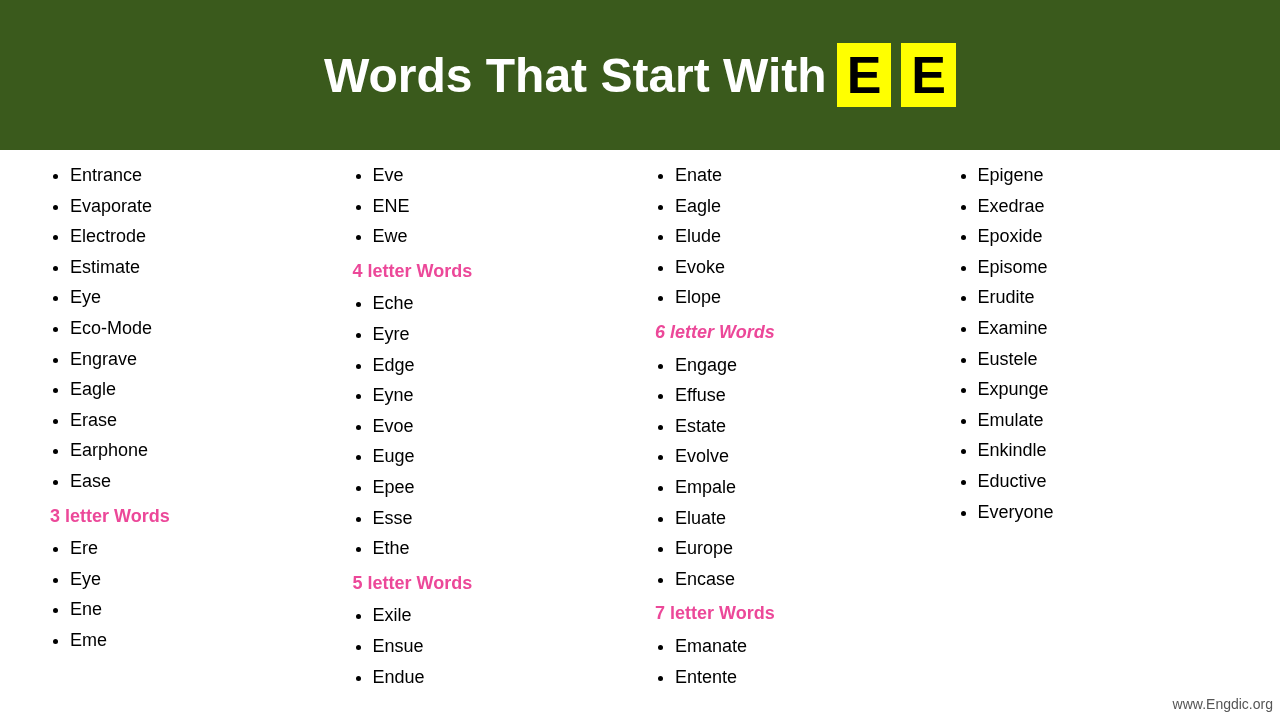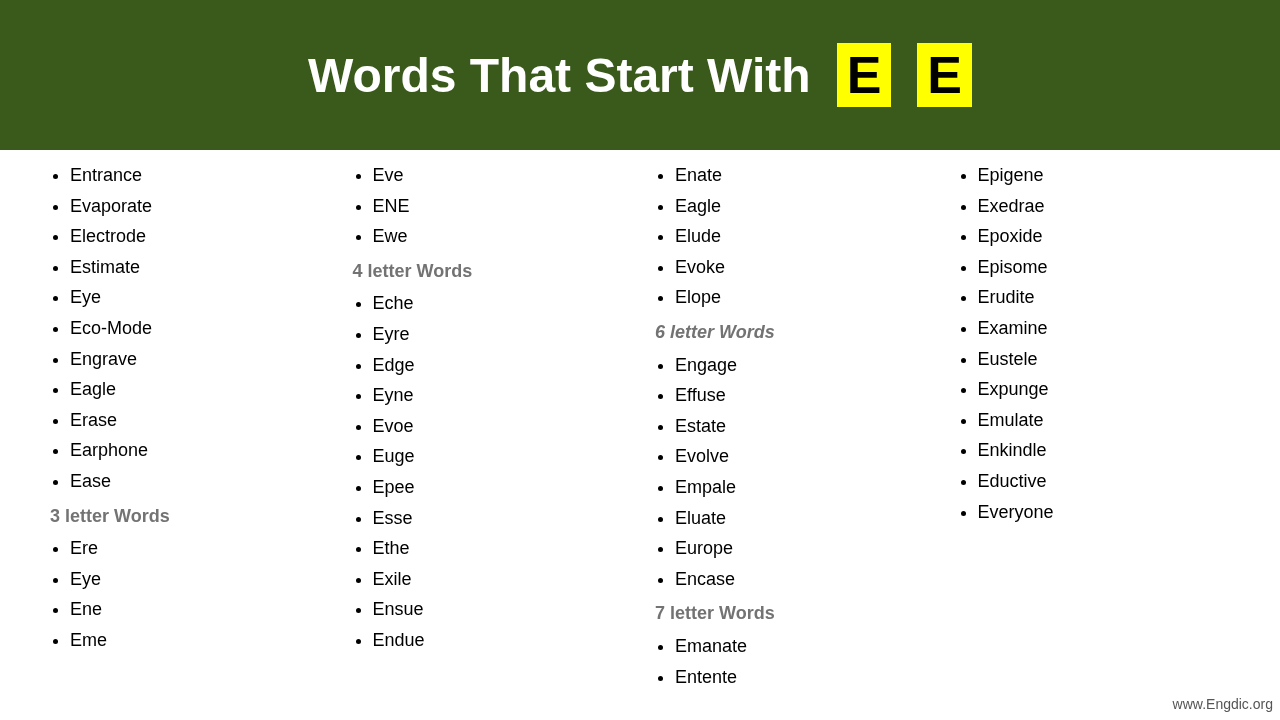--- a/index.html
+++ b/index.html
@@ -20,21 +20,21 @@
       align-items: center;
       justify-content: center;
       min-height: 150px;
     }
     .header-title {
       color: #fff;
       font-size: 48px;
       font-weight: bold;
       display: flex;
       align-items: center;
-      gap: 26px;
+      gap: 10px;
       flex-wrap: wrap;
       justify-content: center;
     }
     .highlight-e {
       background-color: #ffff00;
       color: #000;
       font-weight: bold;
       font-size: 52px;
       padding: 2px 10px;
       display: inline-block;
@@ -62,21 +62,21 @@
       line-height: 1.7;
       color: #000;
     }
     .word-list li {
       font-size: 18px;
     }
 
     .section-heading {
       font-size: 20px;
       font-weight: bold;
-      color: #737373;
+      color: #ec4899;
       margin-top: 4px;
       margin-bottom: 2px;
       list-style: none;
       padding-left: 0;
     }
 
     .footer-text {
       position: absolute;
       bottom: 8px;
       right: 7px;
@@ -124,20 +124,21 @@
         <li class="section-heading" style="list-style: none; margin-left: -20px;">4 letter Words</li>
         <li>Eche</li>
         <li>Eyre</li>
         <li>Edge</li>
         <li>Eyne</li>
         <li>Evoe</li>
         <li>Euge</li>
         <li>Epee</li>
         <li>Esse</li>
         <li>Ethe</li>
+        <li class="section-heading" style="list-style: none; margin-left: -20px;">5 letter Words</li>
         <li>Exile</li>
         <li>Ensue</li>
         <li>Endue</li>
       </ul>
     </div>
   <div class="column" id="col2">
       <ul class="word-list">
         <li>Enate</li>
         <li>Eagle</li>
         <li>Elude</li>

